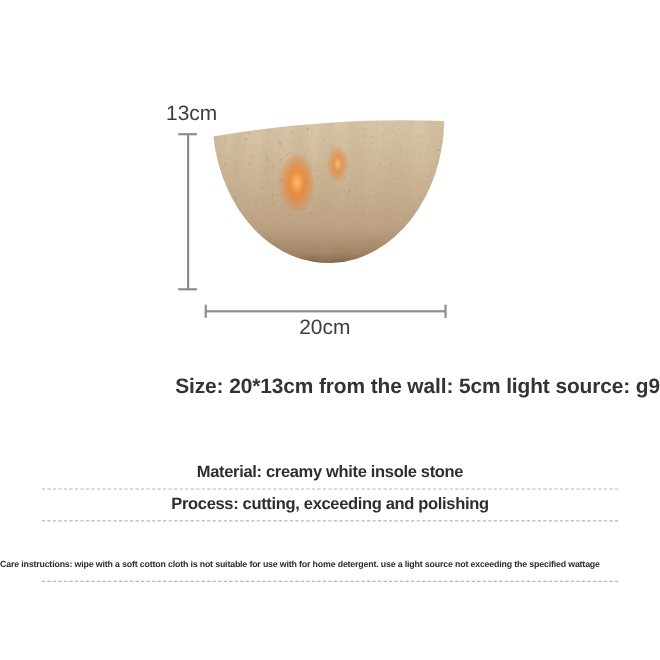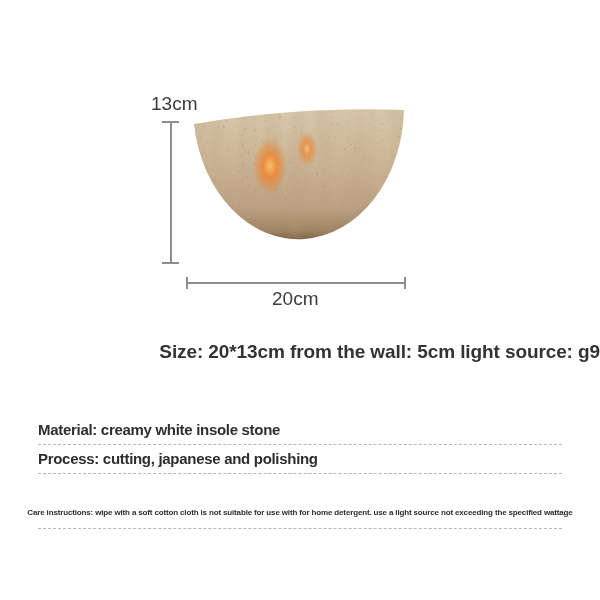--- a/index.html
+++ b/index.html
@@ -26,26 +26,26 @@
   .width-label  { left:272px; top:288px; }
 
   
   .size-heading {
     position:absolute; left:0; right:0; top:341px; text-align:right;
     font-size:19px; font-weight:700; color:#333333; letter-spacing:-0.1px;
     white-space:nowrap;
   }
   .specs { position:absolute; left:38px; width:524px; top:416px; }
   .spec-row {
-    height:28px; line-height:28px; text-align:left; white-space:nowrap;
+    height:28px; line-height:28px; text-align:center; white-space:nowrap;
     font-size:15px; font-weight:700; color:#2e2e2e; letter-spacing:-0.3px;
     border-bottom:1px dashed #b7b7b7;
   }
   .care-text {
-    position:absolute; left:0; right:0; top:508px; text-align:center;
+    position:absolute; left:0; right:0; top:508px; text-align:left;
     font-size:8px; font-weight:700; color:#2e2e2e; letter-spacing:-0.15px;
     white-space:nowrap;
   }
   .care-dash {
     position:absolute; left:38px; width:524px; top:528px; height:0;
     border-top:1px dashed #b7b7b7;
   }
 </style>
 </head>
 <body>
@@ -101,19 +101,19 @@
 
   <div class="dim hline"></div>
   <div class="dim hcap-l"></div>
   <div class="dim hcap-r"></div>
   <div class="dim-label width-label">20cm</div>
 
   <div class="size-heading">Size: 20*13cm from the wall: 5cm light source: g9</div>
 
   <div class="specs">
     <div class="spec-row">Material: creamy white insole stone</div>
-    <div class="spec-row">Process: cutting, japanese and polishing</div>
+    <div class="spec-row">Process: cutting, exceeding and polishing</div>
   </div>
 
   <div class="care-text">Care instructions: wipe with a soft cotton cloth is not suitable for use with for home detergent. use a light source not exceeding the specified wattage</div>
   <div class="care-dash"></div>
 
 </div>
 
 </body></html>

